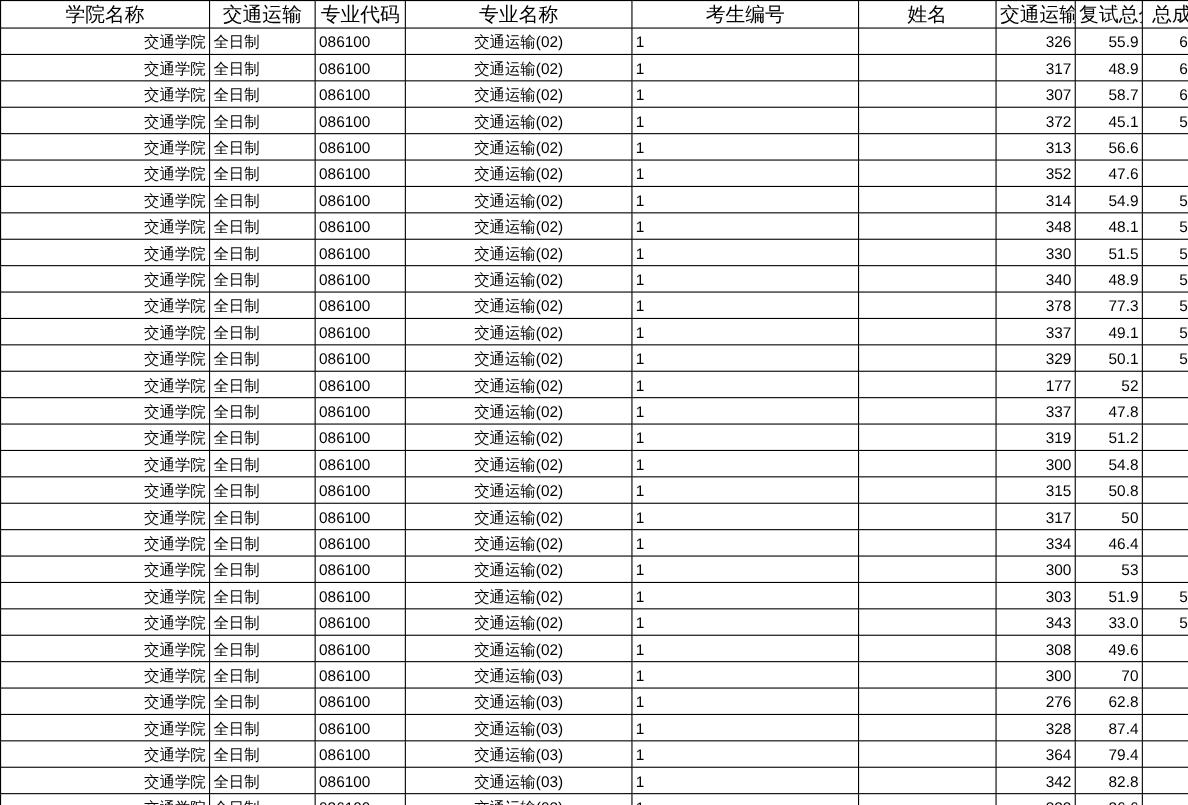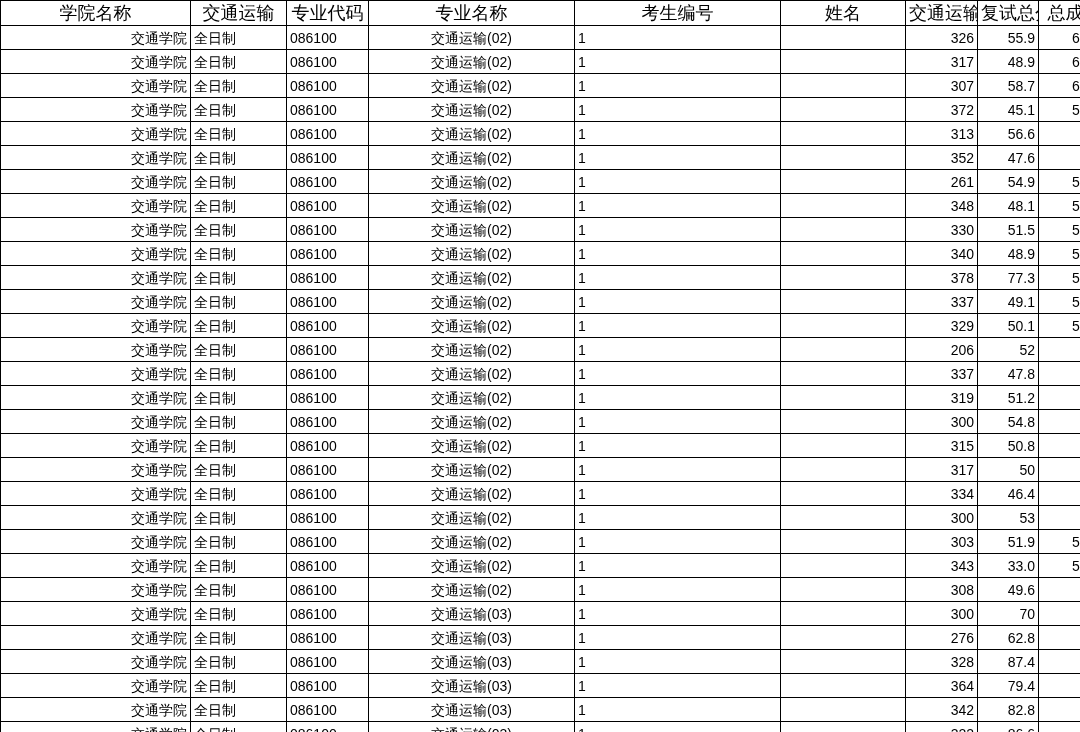--- a/index.html
+++ b/index.html
@@ -150,21 +150,21 @@
         <td class="num">47.6</td>
         <td class="num">59</td>
       </tr>
       <tr>
         <td class="college">交通学院</td>
         <td class="mode">全日制</td>
         <td class="majorcode">086100</td>
         <td class="majorname">交通运输(02)</td>
         <td class="examno">1</td>
         <td class="name"></td>
-        <td class="num">261</td>
+        <td class="num">314</td>
         <td class="num">54.9</td>
         <td class="num">58.85</td>
       </tr>
       <tr>
         <td class="college">交通学院</td>
         <td class="mode">全日制</td>
         <td class="majorcode">086100</td>
         <td class="majorname">交通运输(02)</td>
         <td class="examno">1</td>
         <td class="name"></td>
@@ -227,21 +227,21 @@
         <td class="num">50.1</td>
         <td class="num">57.95</td>
       </tr>
       <tr>
         <td class="college">交通学院</td>
         <td class="mode">全日制</td>
         <td class="majorcode">086100</td>
         <td class="majorname">交通运输(02)</td>
         <td class="examno">1</td>
         <td class="name"></td>
-        <td class="num">206</td>
+        <td class="num">177</td>
         <td class="num">52</td>
         <td class="num">57.6</td>
       </tr>
       <tr>
         <td class="college">交通学院</td>
         <td class="mode">全日制</td>
         <td class="majorcode">086100</td>
         <td class="majorname">交通运输(02)</td>
         <td class="examno">1</td>
         <td class="name"></td>

